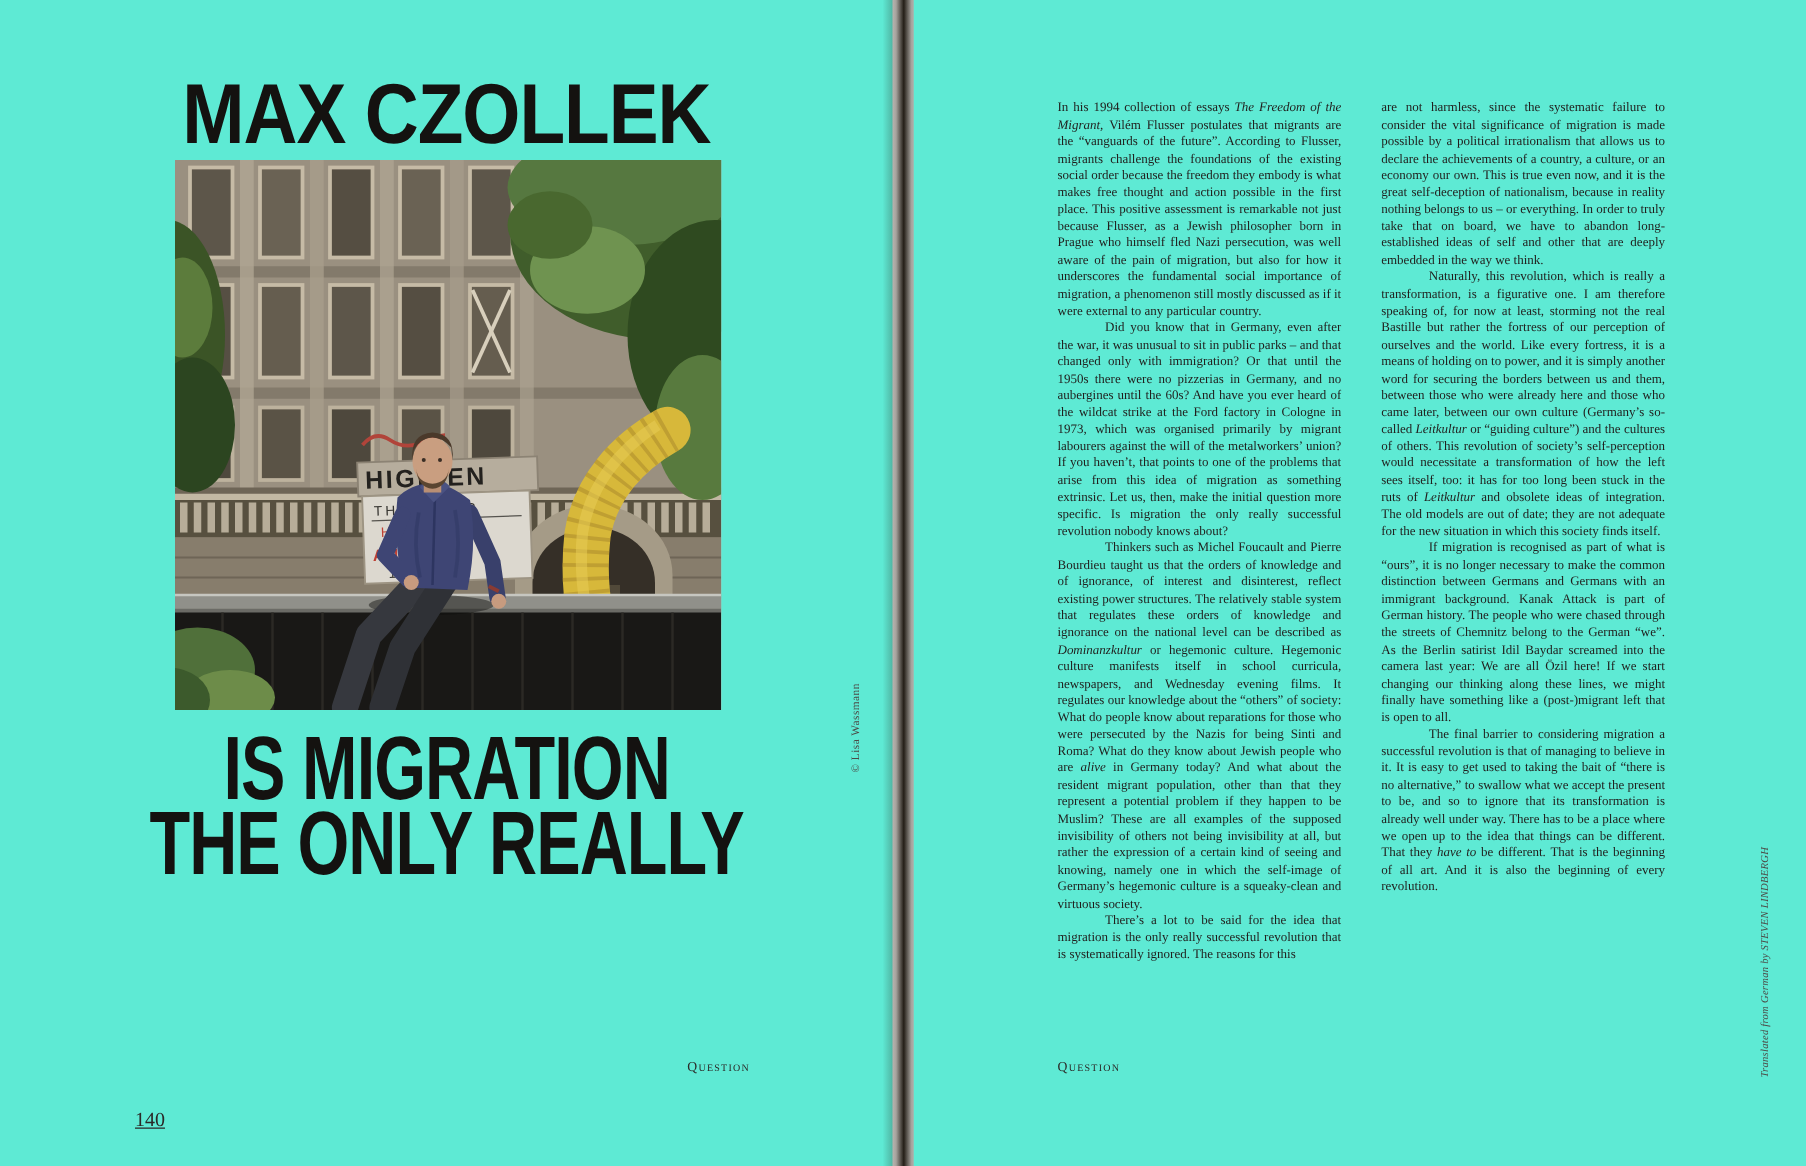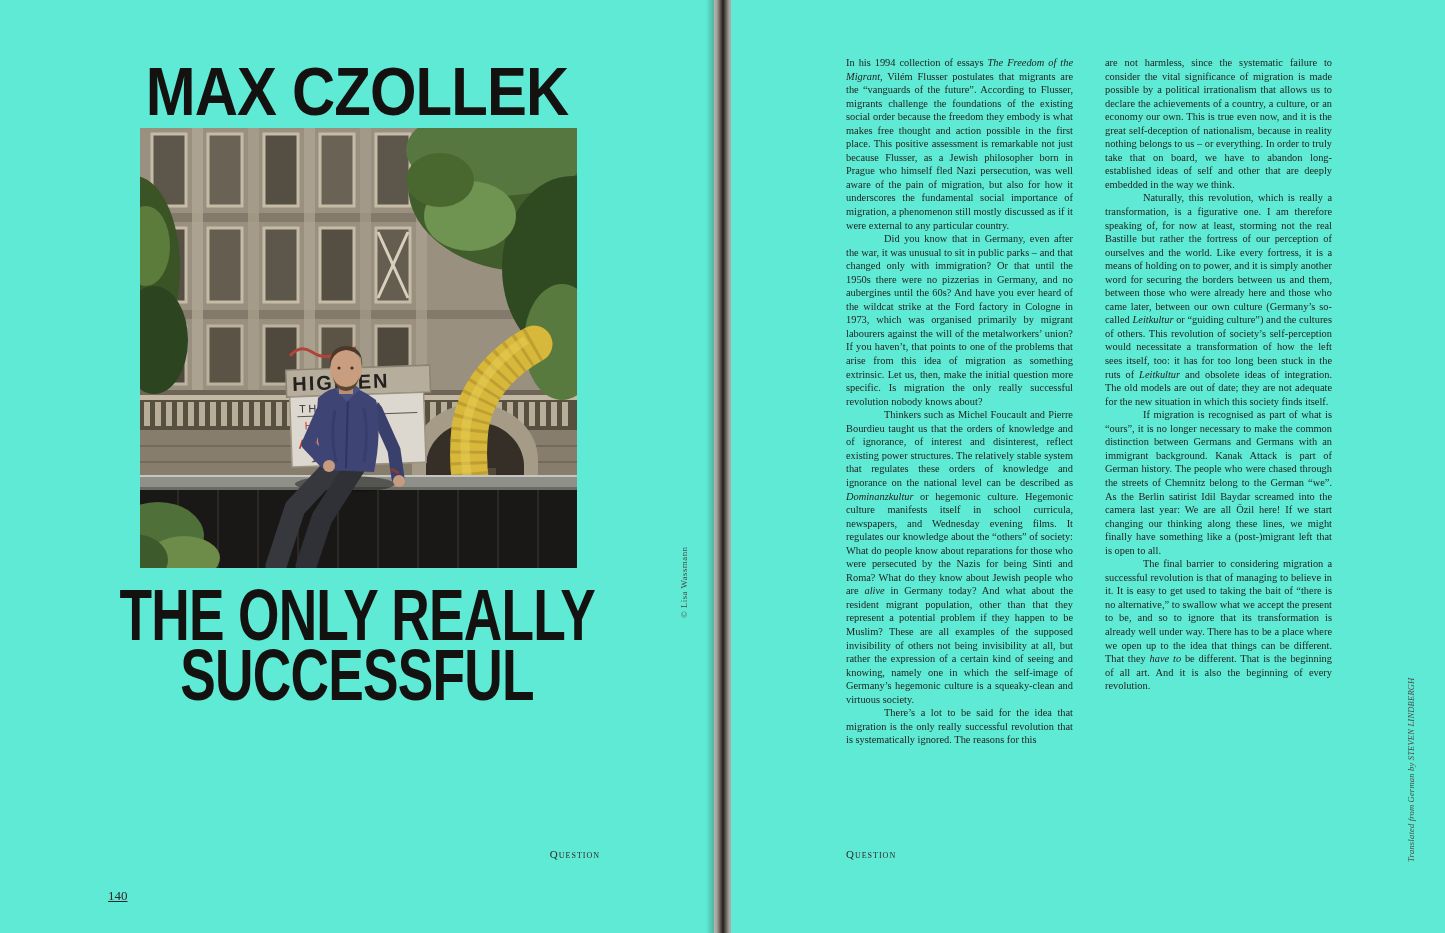--- a/index.html
+++ b/index.html
@@ -33,27 +33,27 @@
   .headline{
     position:absolute;left:0;top:585px;width:714px;text-align:center;
     font-family:"Liberation Sans", sans-serif;font-weight:bold;color:#141210;
   }
   .headline .hl-line{display:block;font-size:72px;line-height:60px;white-space:nowrap;}
   .headline .hl-line > span{display:inline-block;transform:scaleX(0.74);transform-origin:center;letter-spacing:-1px;}
   .headline .hl-big{font-size:108px;line-height:90px;margin-top:2px;}
   .headline .hl-big > span{transform:scaleX(0.80);}
 
   
-  .folio{position:absolute;top:888px;font-size:13px;color:#2b2927;text-decoration:underline;}
+  .folio{position:absolute;top:888px;font-size:16px;color:#2b2927;text-decoration:underline;}
   .section-label{position:absolute;top:848px;font-size:11px;font-variant:small-caps;letter-spacing:1px;color:#2b2927;}
   .folio.l{left:108px;} .section-label.l{right:114px;}
   .section-label.r{left:115px;} .folio.r{right:116px;margin-top:48px;}
 
   
-  .columns{position:absolute;left:115px;top:56px;width:486px;display:flex;gap:32px;}
+  .columns{position:absolute;left:115px;top:80px;width:486px;display:flex;gap:32px;}
   .col{width:236px;height:802px;overflow:hidden;text-align:justify;font-size:10.4px;line-height:13.55px;color:#201e1c;}
   .col p{margin:0;text-indent:38px;}
   .col p.noindent{text-indent:0;}
   .bio{margin-top:13px;margin-left:27px;font-style:italic;text-align:justify;line-height:13.8px;}
   .bio .roman{font-style:normal;}
   .translation-credit{
     position:absolute;left:675px;top:862px;transform-origin:0 0;transform:rotate(-90deg);
     font-size:8.5px;font-style:italic;color:#4c4a46;white-space:nowrap;letter-spacing:.2px;
   }
 </style>
@@ -240,22 +240,22 @@
         <ellipse cx="18" cy="408" rx="46" ry="34" fill="#50703a"></ellipse>
         <ellipse cx="44" cy="430" rx="36" ry="22" fill="#6d8c49"></ellipse>
         <ellipse cx="-6" cy="432" rx="34" ry="26" fill="#3c5a2c"></ellipse>
       </g>
     </svg>
   </div>
 
   <div class="photo-credit">© Lisa Wassmann</div>
 
   <div class="headline">
+    <span class="hl-line"><span>IS MIGRATION</span></span>
     <span class="hl-line"><span>THE ONLY REALLY</span></span>
-    <span class="hl-line"><span>SUCCESSFUL</span></span>
   </div>
 
   <div class="folio l">140</div>
   <div class="section-label l">Question</div>
 </div>
 
 <div class="gutter"></div>
 
 <div class="page right">
   <div class="columns">

